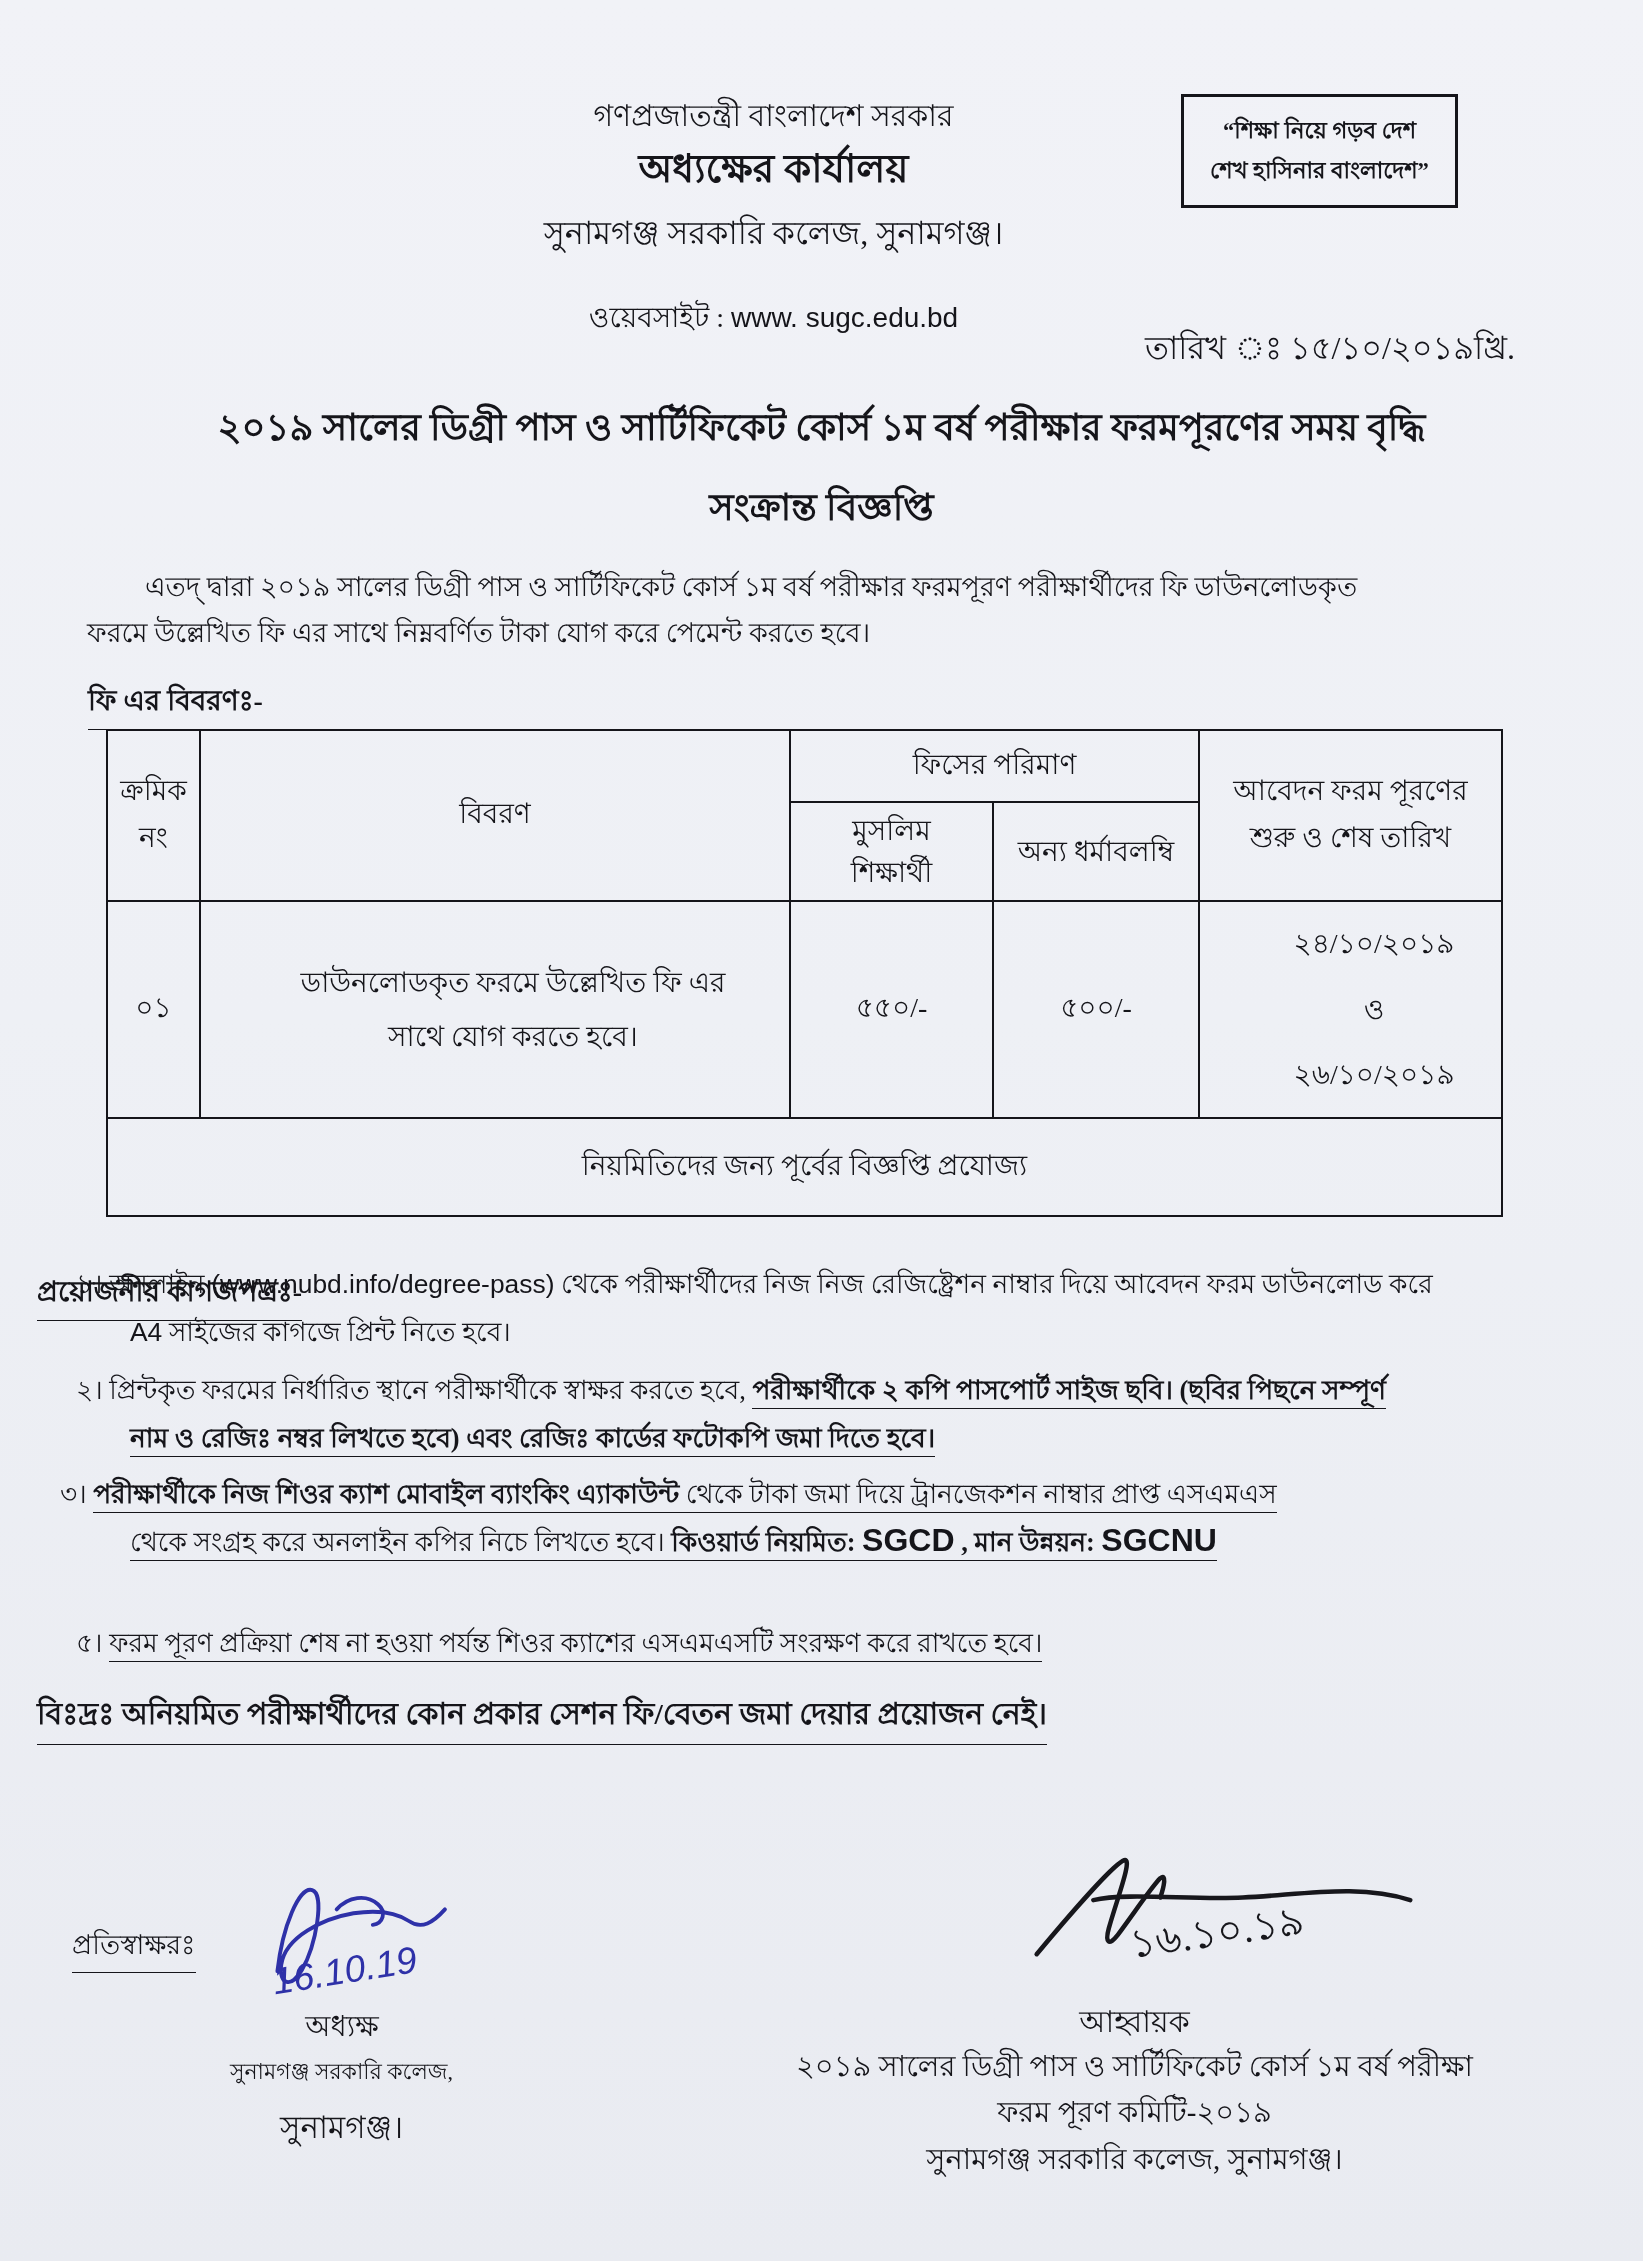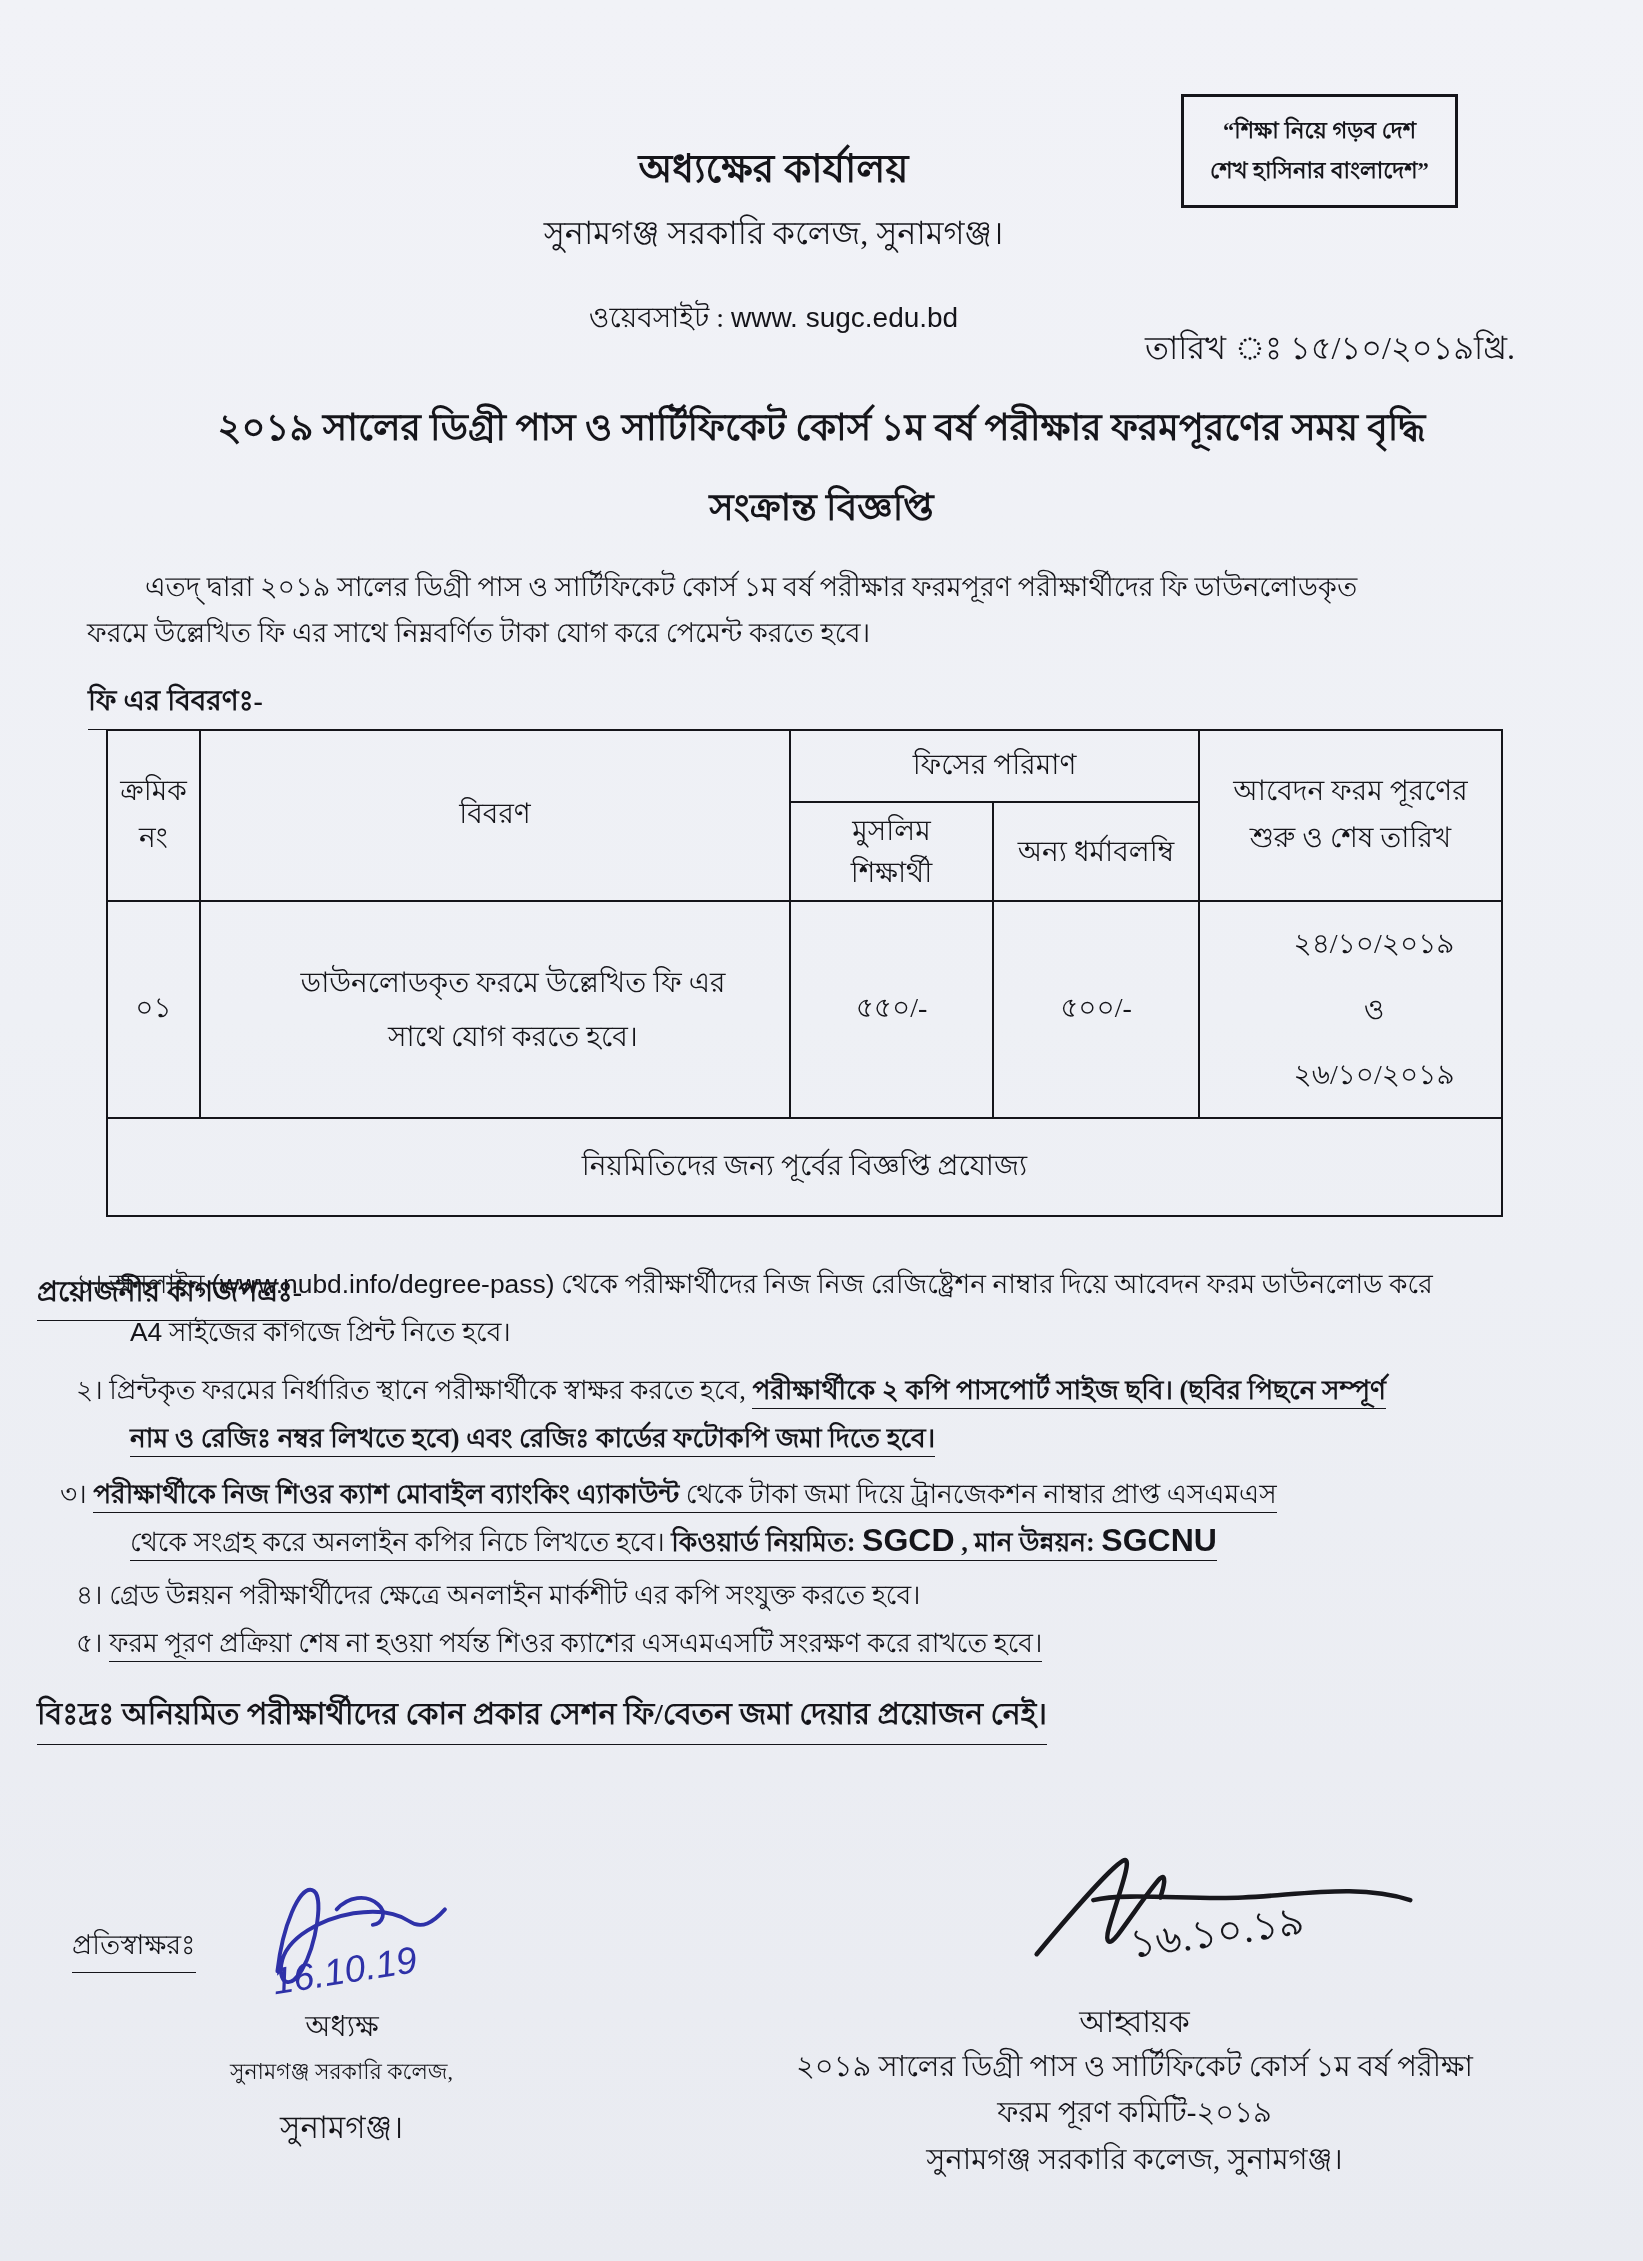--- a/index.html
+++ b/index.html
@@ -78,20 +78,21 @@
   .sr-role{left:748px;top:1998px;width:773px;font-size:30px;}
   .sr-c1{left:748px;top:2043px;width:773px;font-size:29px;}
   .sr-c2{left:748px;top:2089px;width:773px;font-size:29px;}
   .sr-org{left:748px;top:2136px;width:773px;font-size:29px;}
 </style>
 </head>
 <body>
 
 <div class="page">
 
+  <div class="line center hdr-govt">গণপ্রজাতন্ত্রী বাংলাদেশ সরকার</div>
   <div class="line center hdr-office">অধ্যক্ষের কার্যালয়</div>
   <div class="line center hdr-college">সুনামগঞ্জ সরকারি কলেজ,  সুনামগঞ্জ।</div>
   <div class="line center hdr-web"><span>ওয়েবসাইট : </span><span class="latin">www. sugc.edu.bd</span></div>
 
   <div class="slogan-box"><span class="pre">“শিক্ষা নিয়ে গড়ব দেশ
 শেখ হাসিনার বাংলাদেশ”</span></div>
 
   <div class="line date-line">তারিখ ঃ ১৫/১০/২০১৯খ্রি.</div>
 
   <div class="line center title1">২০১৯ সালের ডিগ্রী পাস ও সার্টিফিকেট কোর্স ১ম বর্ষ পরীক্ষার ফরমপূরণের সময় বৃদ্ধি</div>
@@ -144,21 +145,20 @@
 
   <div class="line doc d1a"><span>১। </span><span>অনলাইন </span><span class="latin">(www.nubd.info/degree-pass)</span><span> থেকে পরীক্ষার্থীদের নিজ নিজ রেজিষ্ট্রেশন নাম্বার দিয়ে আবেদন ফরম ডাউনলোড করে</span></div>
   <div class="line doc d1b"><span class="latin">A4</span><span> সাইজের কাগজে প্রিন্ট নিতে হবে।</span></div>
 
   <div class="line doc d2a"><span>২। </span><span>প্রিন্টকৃত ফরমের নির্ধারিত স্থানে পরীক্ষার্থীকে স্বাক্ষর করতে হবে, </span><span class="b u">পরীক্ষার্থীকে ২ কপি পাসপোর্ট সাইজ ছবি। (ছবির পিছনে সম্পূর্ণ</span></div>
   <div class="line doc d2b"><span class="b u">নাম ও রেজিঃ নম্বর লিখতে হবে) এবং রেজিঃ কার্ডের ফটোকপি জমা দিতে হবে।</span></div>
 
   <div class="line doc d3a"><span>৩। </span><span class="b u">পরীক্ষার্থীকে নিজ শিওর ক্যাশ মোবাইল ব্যাংকিং এ্যাকাউন্ট</span><span class="u"> থেকে টাকা জমা দিয়ে ট্রানজেকশন নাম্বার প্রাপ্ত এসএমএস</span></div>
   <div class="line doc d3b"><span class="u">থেকে সংগ্রহ করে অনলাইন কপির নিচে লিখতে হবে। </span><span class="kw u"><span>কিওয়ার্ড নিয়মিত: </span><span class="latin">SGCD</span><span> , </span><span>মান উন্নয়ন: </span><span class="latin">SGCNU</span></span></div>
 
-  <div class="line doc d4a"><span>৪। </span><span>গ্রেড উন্নয়ন পরীক্ষার্থীদের ক্ষেত্রে অনলাইন মার্কশীট এর কপি সংযুক্ত করতে হবে।</span></div>
 
   <div class="line doc d5a"><span>৫। </span><span class="u">ফরম পূরণ প্রক্রিয়া শেষ না হওয়া পর্যন্ত শিওর ক্যাশের এসএমএসটি সংরক্ষণ করে রাখতে হবে।</span></div>
 
   <div class="line footnote u">বিঃদ্রঃ অনিয়মিত পরীক্ষার্থীদের কোন প্রকার সেশন ফি/বেতন জমা দেয়ার প্রয়োজন নেই।</div>
 
   <div class="line countersign u">প্রতিস্বাক্ষরঃ</div>
   <svg class="sig-left" width="232" height="155" viewBox="0 0 360 240">
     <g fill="none" stroke="#2e31a8" stroke-width="6" stroke-linecap="round">
       <path d="M58,160 C66,90 92,28 112,34 C132,40 118,120 96,158 C80,186 60,182 64,150 C70,106 130,78 176,70 C216,64 244,70 262,82 C282,96 300,84 318,64"></path>
       <path d="M150,64 C168,44 196,40 214,56 C228,68 222,86 206,88"></path>

